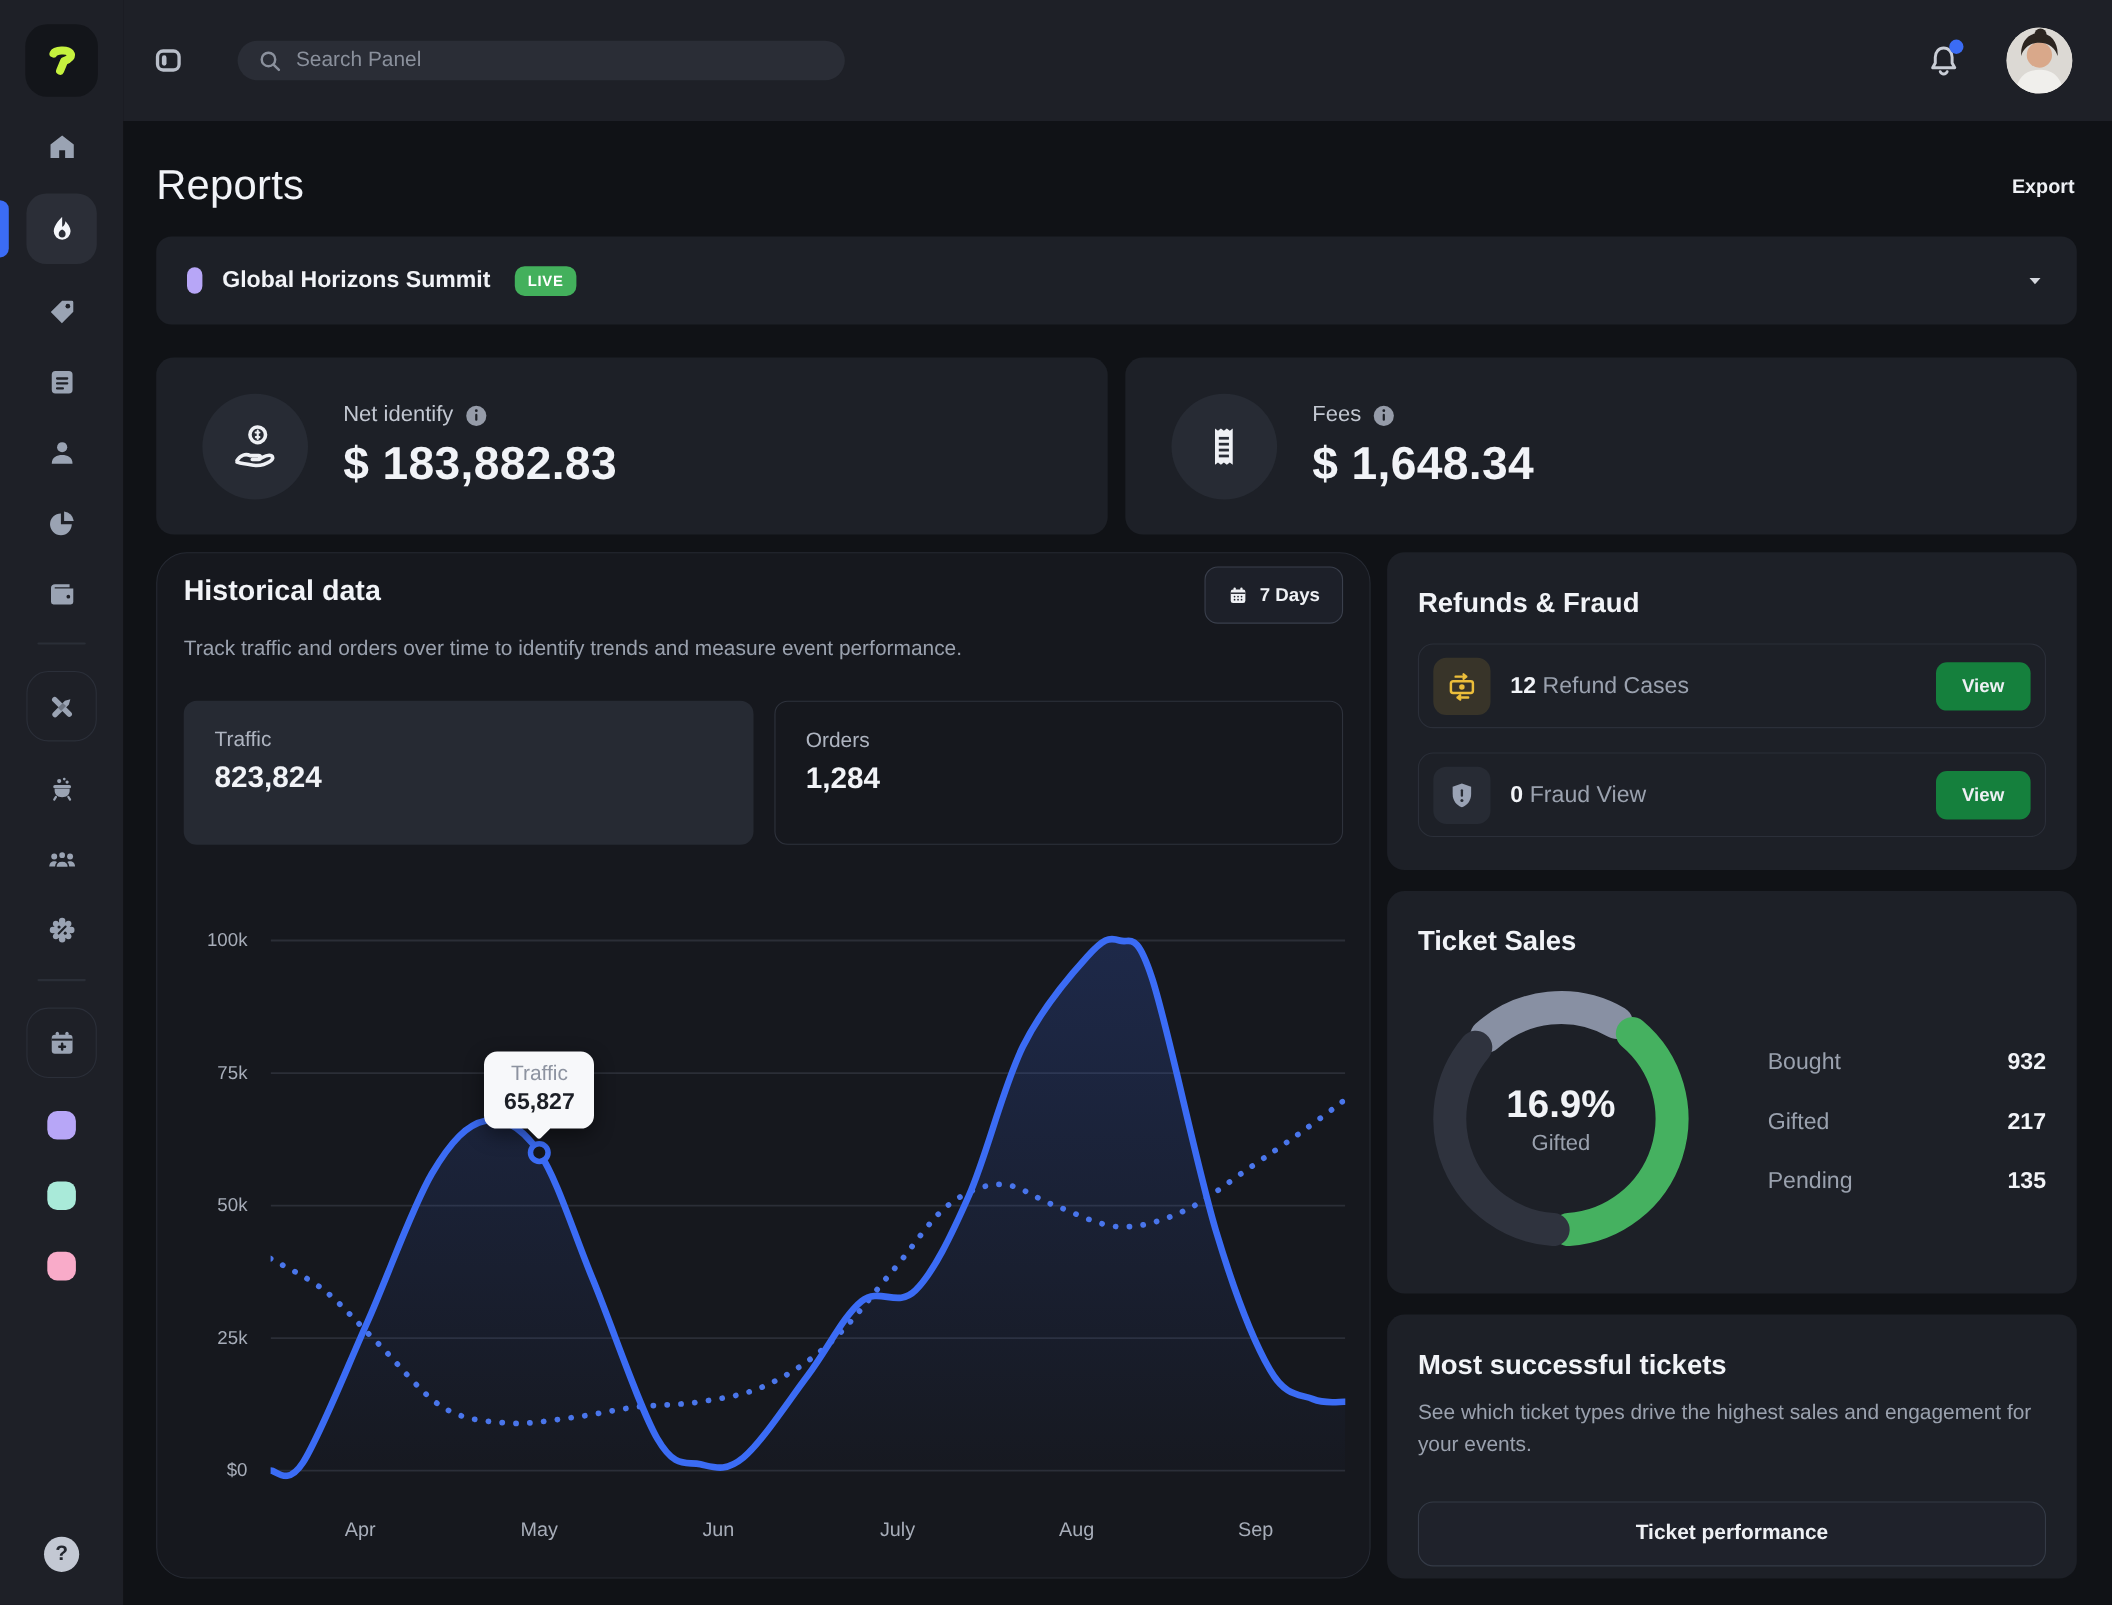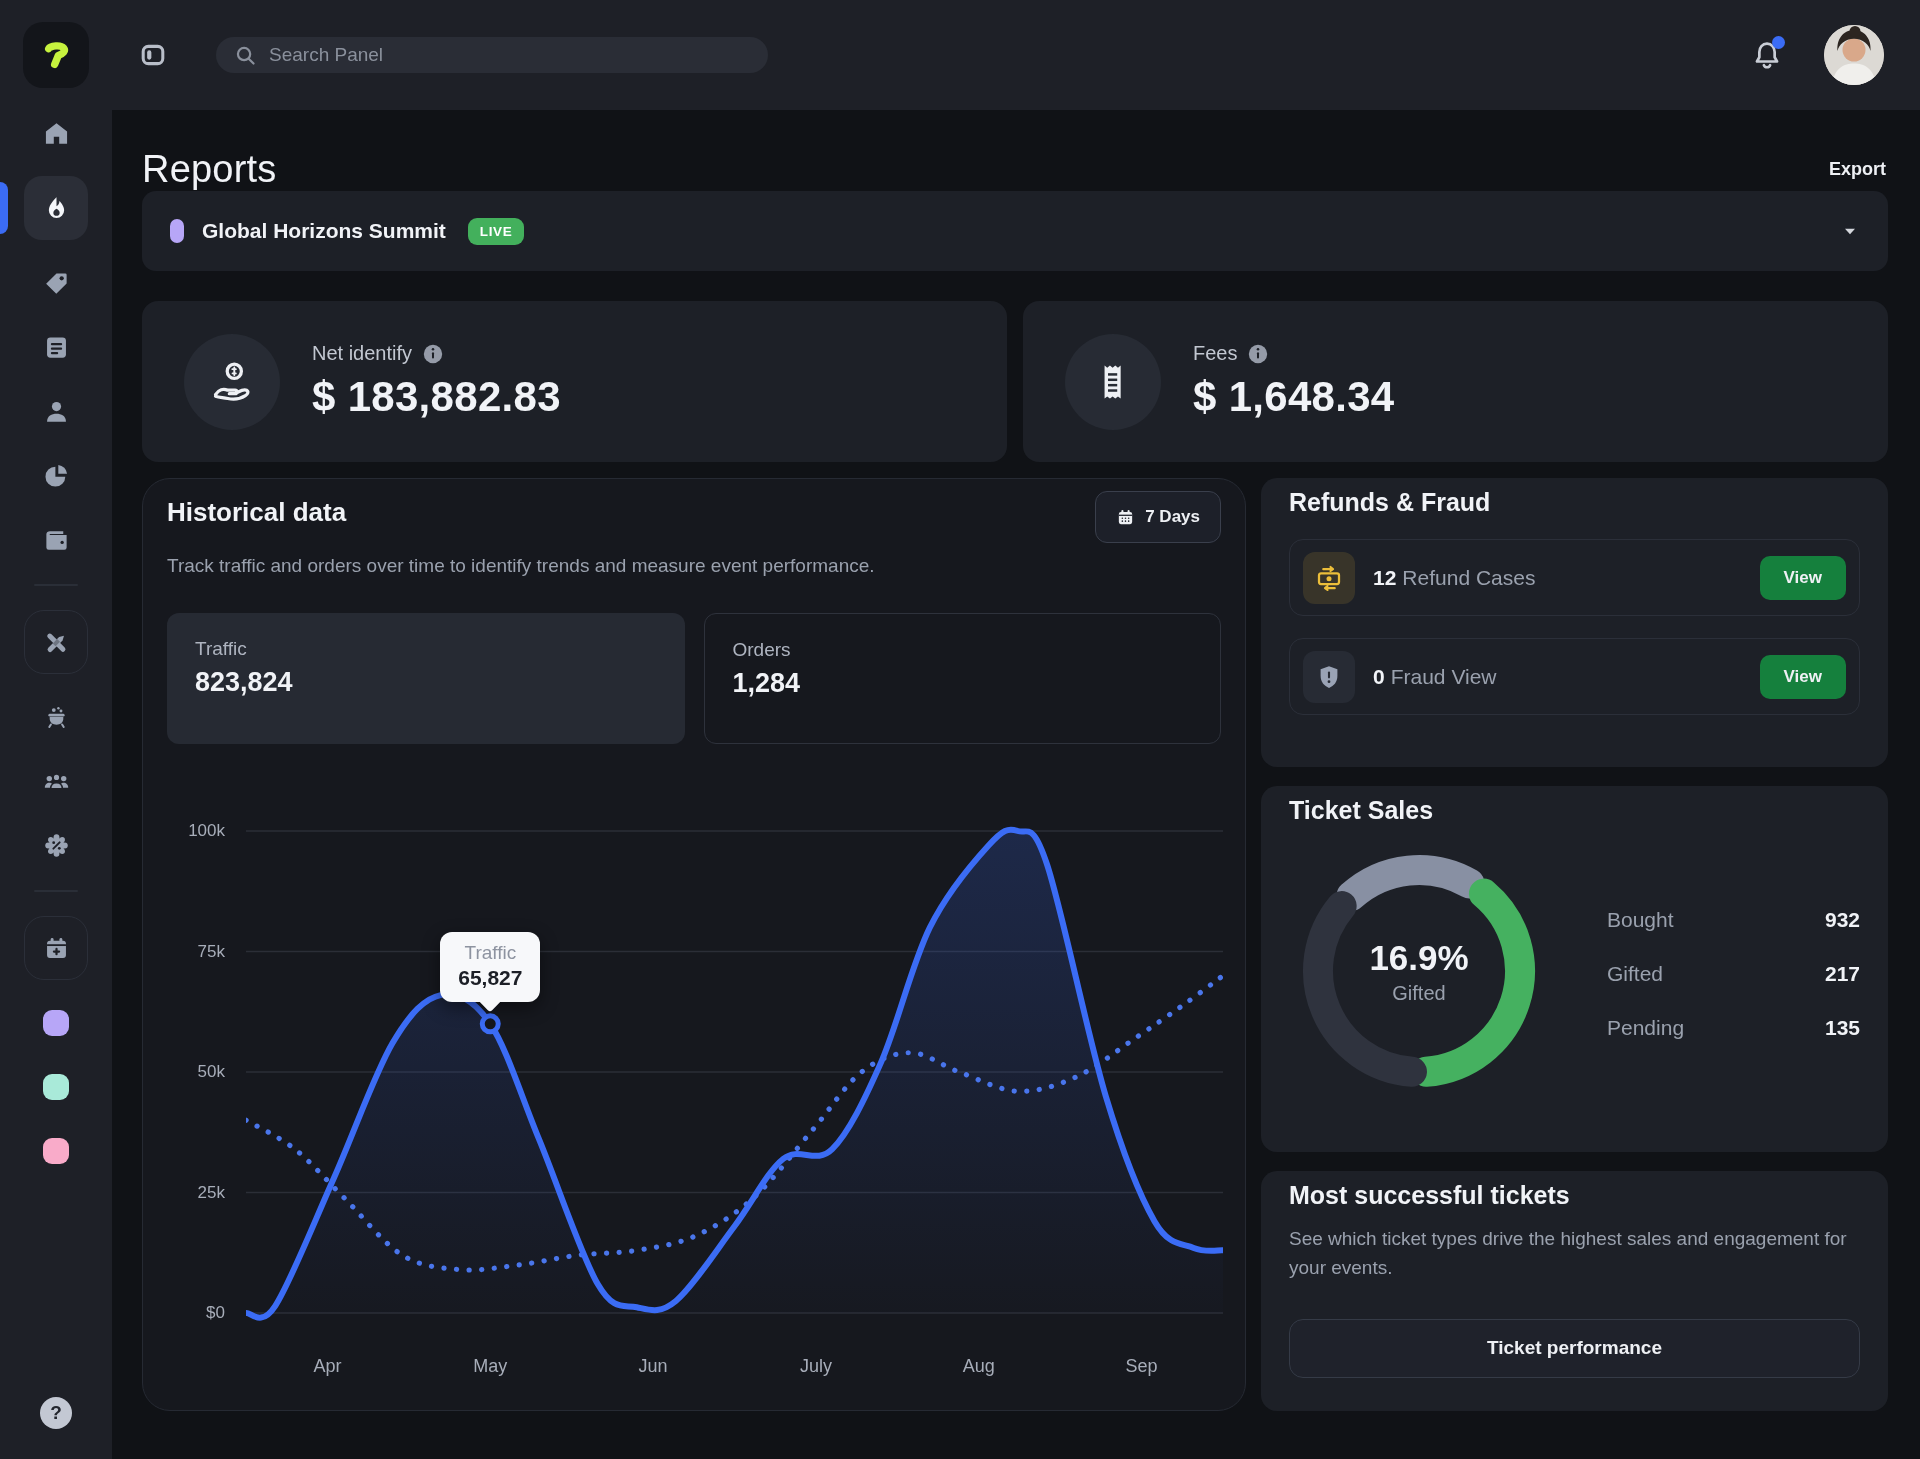--- a/index.html
+++ b/index.html
@@ -47,21 +47,21 @@
     background:var(--accent-blue);}
   .avatar{width:60px;height:60px;border-radius:50%;overflow:hidden;cursor:pointer;background:#d8d5d0;}
 
   
   .content{position:absolute;left:112px;top:110px;right:0;bottom:0;background:var(--bg);
     padding:38px 32px 0 30px;}
   .page-head{display:flex;align-items:center;justify-content:space-between;}
   .page-title{font-size:38px;font-weight:normal;letter-spacing:.2px;}
   .export-btn{font-size:18px;font-weight:600;color:#eef0f4;cursor:pointer;padding:8px 2px;}
 
-  .event-bar{height:80px;background:var(--card);border-radius:14px;
+  .event-bar{margin-top:24px;height:80px;background:var(--card);border-radius:14px;
     display:flex;align-items:center;padding:0 28px;cursor:pointer;}
   .event-dot{width:14px;height:24px;border-radius:7px;background:var(--purple);}
   .event-name{margin-left:18px;font-size:21px;font-weight:bold;}
   .live-badge{margin-left:22px;background:var(--live-green);color:#fff;font-size:13.5px;font-weight:bold;
     letter-spacing:.6px;padding:6px 12px;border-radius:9px;}
   .event-chevron{margin-left:auto;display:flex;}
 
   .stats-row{margin-top:30px;display:grid;grid-template-columns:1fr 1fr;gap:16px;}
   .stat-card{height:161px;background:var(--card);border-radius:16px;display:flex;align-items:center;
     padding:0 42px;}
@@ -95,21 +95,21 @@
   .xlabel{position:absolute;top:540px;width:90px;text-align:center;font-size:18px;color:#a7adb9;}
   .tooltip{position:absolute;background:#f7f8fa;border-radius:12px;padding:10px 18px 12px;text-align:center;
     box-shadow:0 6px 18px rgba(0,0,0,.45);}
   .tooltip::after{content:"";position:absolute;left:50%;bottom:-7px;margin-left:-8px;width:16px;height:16px;
     background:#f7f8fa;transform:rotate(45deg);border-radius:3px;}
   .tooltip-label{font-size:19px;color:#8d93a0;}
   .tooltip-value{margin-top:2px;font-size:21px;font-weight:bold;color:#1c1f26;}
 
   
   .right-col{display:flex;flex-direction:column;gap:19px;height:933px;}
-  .side-card{background:var(--card);border-radius:16px;padding:10px 28px;}
+  .side-card{background:var(--card);border-radius:16px;padding:32px 28px;}
   .side-card-title{font-size:25px;font-weight:bold;}
 
   .rf-card{height:289px;}
   .rf-row{margin-top:22px;height:77px;border:1px solid #2b2f39;border-radius:14px;display:flex;
     align-items:center;padding:0 13px;}
   .rf-tile{width:52px;height:52px;border-radius:12px;display:flex;align-items:center;justify-content:center;}
   .rf-tile.amber{background:rgba(236,190,58,.13);}
   .rf-tile.gray{background:#272b34;}
   .rf-text{margin-left:18px;font-size:21px;color:var(--txt-dim);}
   .rf-count{font-weight:bold;color:var(--txt);margin-right:6px;}

